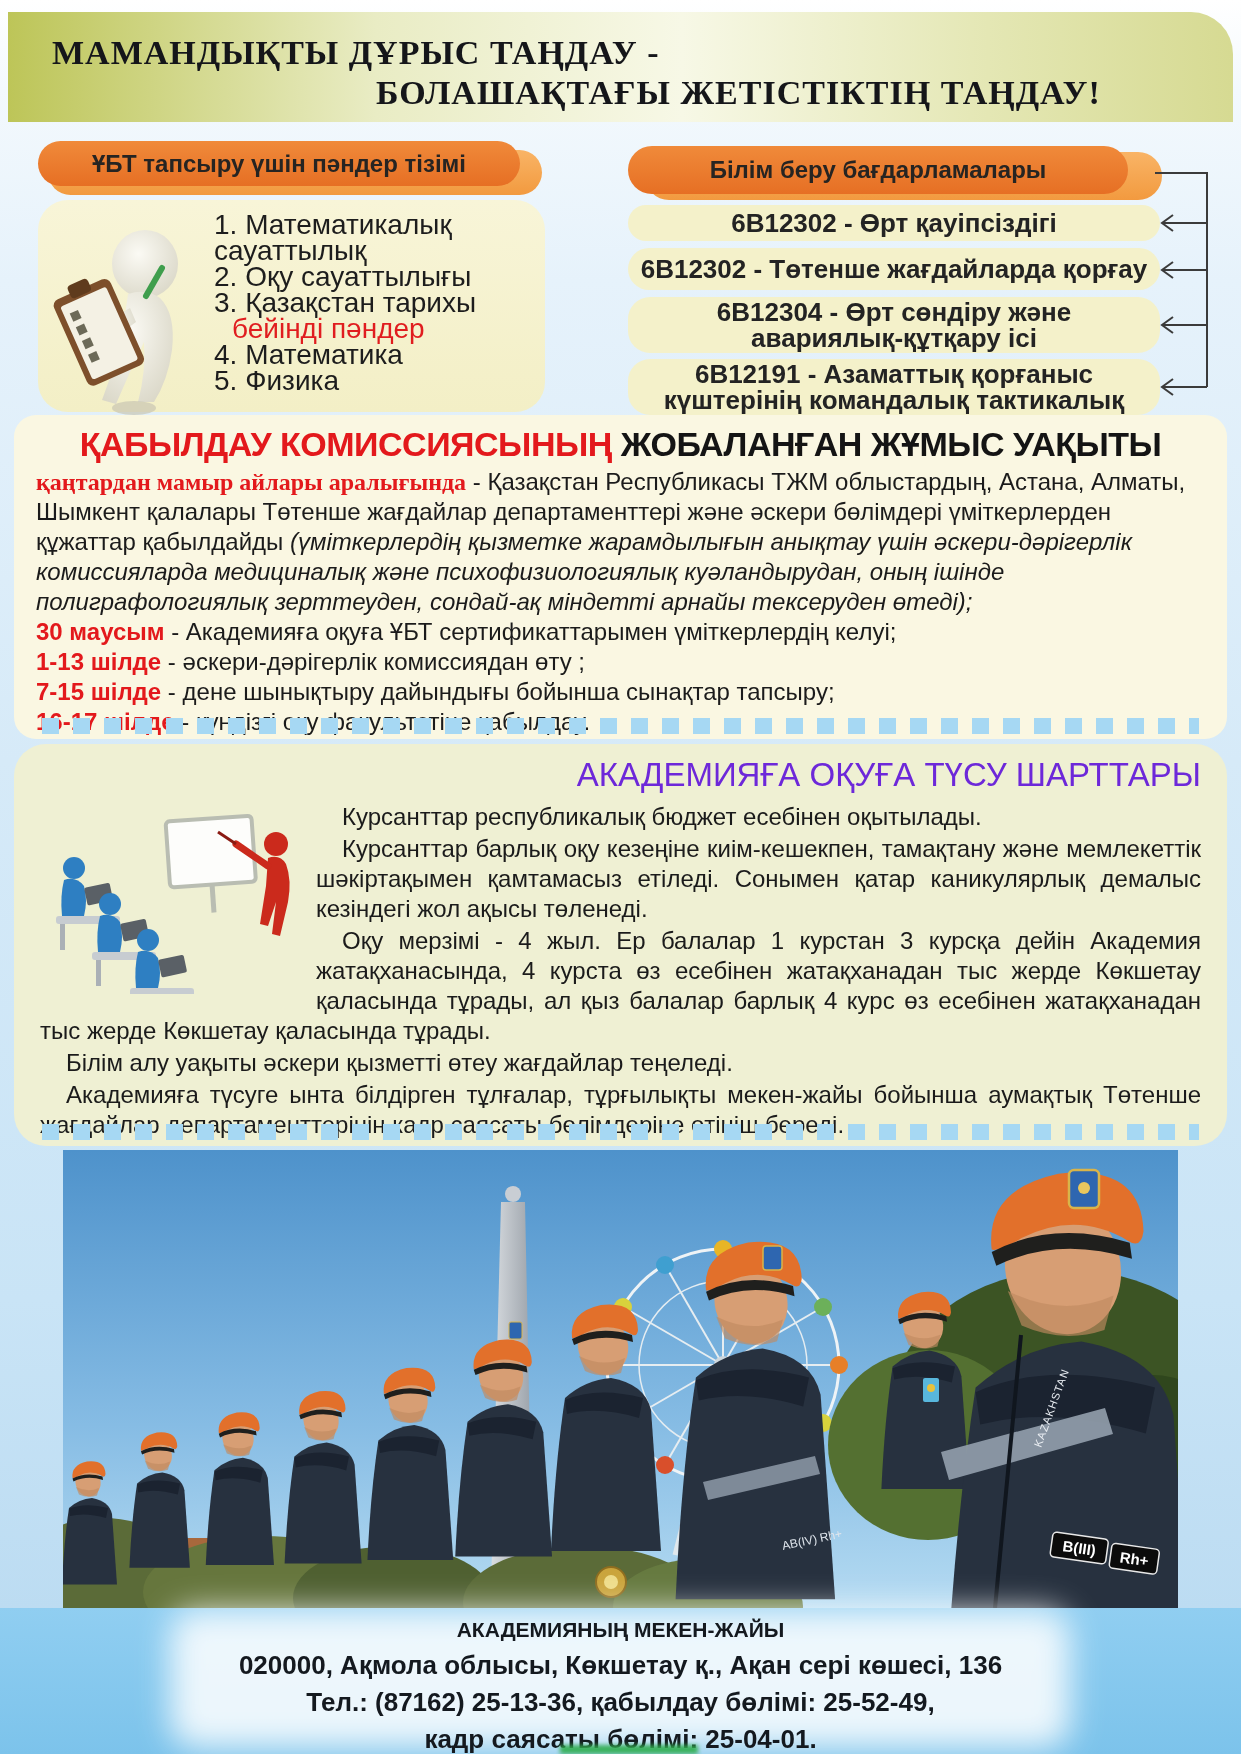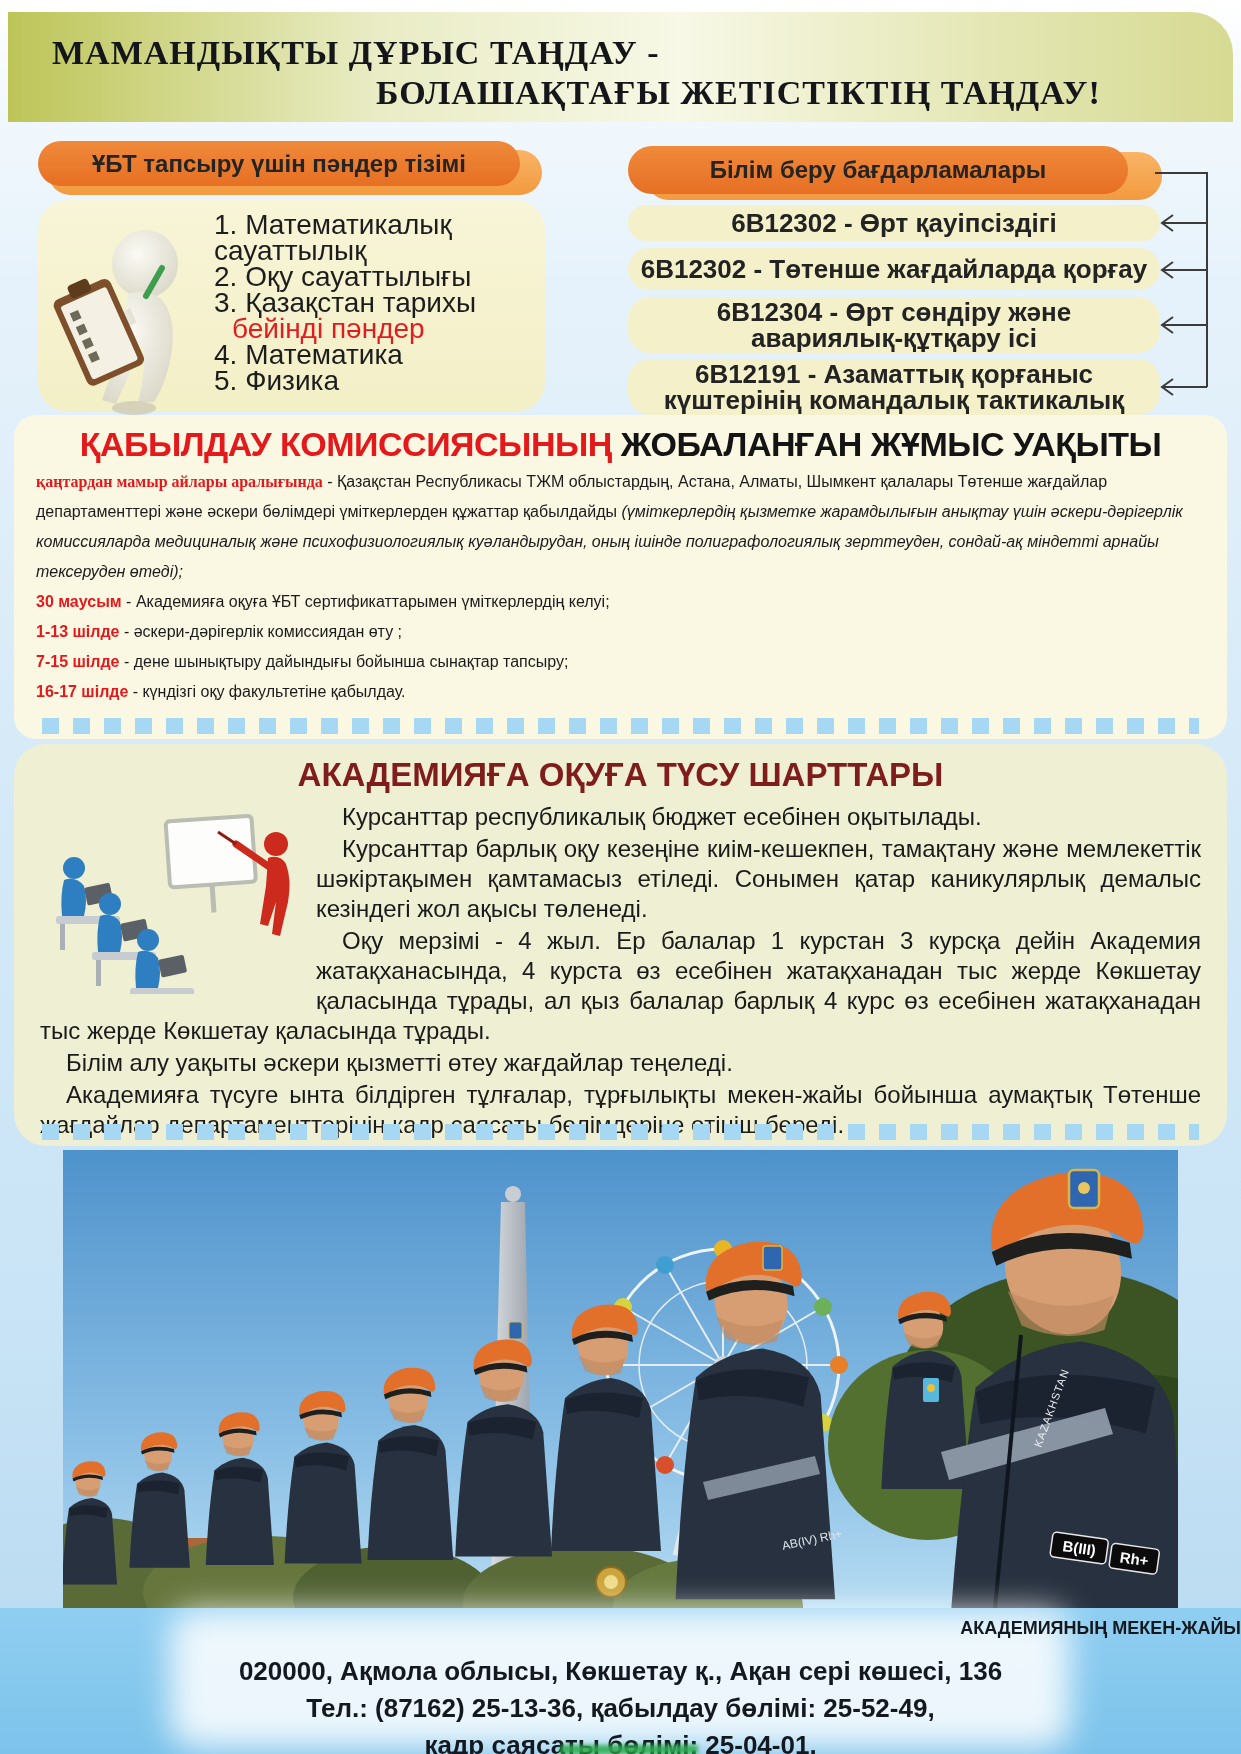--- a/index.html
+++ b/index.html
@@ -28,44 +28,44 @@
   .prog-pill{position:absolute;left:628px;width:532px;border-radius:22px;background:#f4f1ca;
         display:flex;flex-direction:column;align-items:center;justify-content:center;
         font-weight:bold;font-size:26px;color:#232323;line-height:26px;text-align:center;}
   
   .admission{position:absolute;left:14px;top:415px;width:1213px;height:324px;border-radius:22px;
         background:#faf7e2;padding:0;box-sizing:border-box;}
   .adm-title{position:absolute;left:0;right:0;top:10px;text-align:center;font-weight:bold;
         font-size:34px;letter-spacing:-0.5px;white-space:nowrap;}
   .adm-title .red{color:#e3191c;}
   .adm-title .blk{color:#141414;}
-  .adm-body{position:absolute;left:22px;right:20px;top:52px;font-size:16px;color:#1b1b1b;line-height:30px;}
+  .adm-body{position:absolute;left:22px;right:20px;top:52px;font-size:24px;color:#1b1b1b;line-height:30px;}
   .intro-red{font-family:"Liberation Serif","DejaVu Serif",serif;font-weight:bold;color:#e3191c;}
   .ital{font-style:italic;}
   .sched{margin-top:0;}
   .sched .date{color:#e3191c;font-weight:bold;}
   
   .dash{position:absolute;height:16px;
         background:repeating-linear-gradient(90deg,#a6d8f3 0px,#a6d8f3 17px,rgba(0,0,0,0) 17px,rgba(0,0,0,0) 31px);}
   
   .conditions{position:absolute;left:14px;top:744px;width:1213px;height:402px;border-radius:32px;
         background:#eff0d3;box-sizing:border-box;padding:10px 26px 0 26px;}
-  .cond-title{text-align:center;font-weight:bold;font-size:33px;color:#7f1d1d;margin:2px 0 8px 0;}
+  .cond-title{text-align:right;font-weight:normal;font-size:33px;color:#6d28d9;margin:2px 0 8px 0;}
   .cond-illus{float:left;width:262px;height:188px;margin:4px 14px 4px 0;}
   .conditions p{margin:0 0 2px 0;font-size:24px;color:#1b1b1b;line-height:30px;
         text-indent:26px;text-align:justify;}
   
   .photo{position:absolute;left:63px;top:1150px;width:1115px;height:458px;overflow:hidden;}
   
   .addr-band{position:absolute;left:0;top:1608px;width:1241px;height:146px;
         background:linear-gradient(180deg,#90cef1,#7cc3eb);}
   .addr-glow{position:absolute;left:170px;top:2px;width:900px;height:138px;border-radius:26px;
         background:#ffffff;filter:blur(16px);opacity:0.85;}
   .addr-text{position:absolute;left:0;right:0;top:10px;text-align:center;color:#14191f;font-weight:bold;}
-  .addr-text .l0{font-size:18px;margin-bottom:17px;text-align:right;}
+  .addr-text .l0{font-size:21px;margin-bottom:8px;}
   .addr-text .l{font-size:26px;margin-bottom:6px;}
   .green-frag{position:absolute;left:560px;bottom:0;width:138px;height:9px;background:#2fae4e;
         filter:blur(2px);opacity:0.9;}
 </style>
 </head>
 <body>
 
 <div class="page">
 
   <div class="band">

